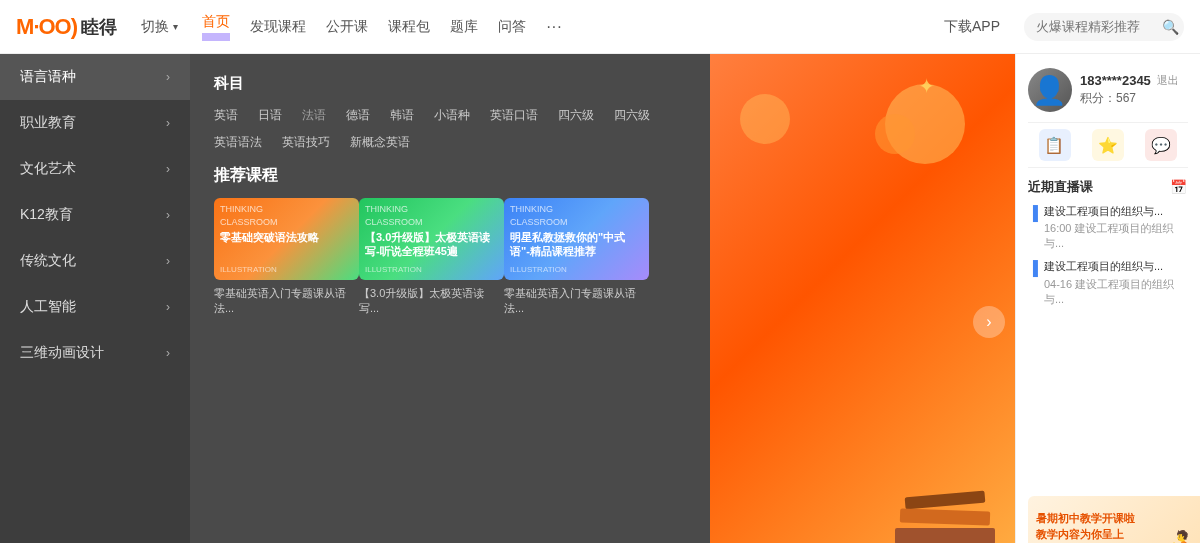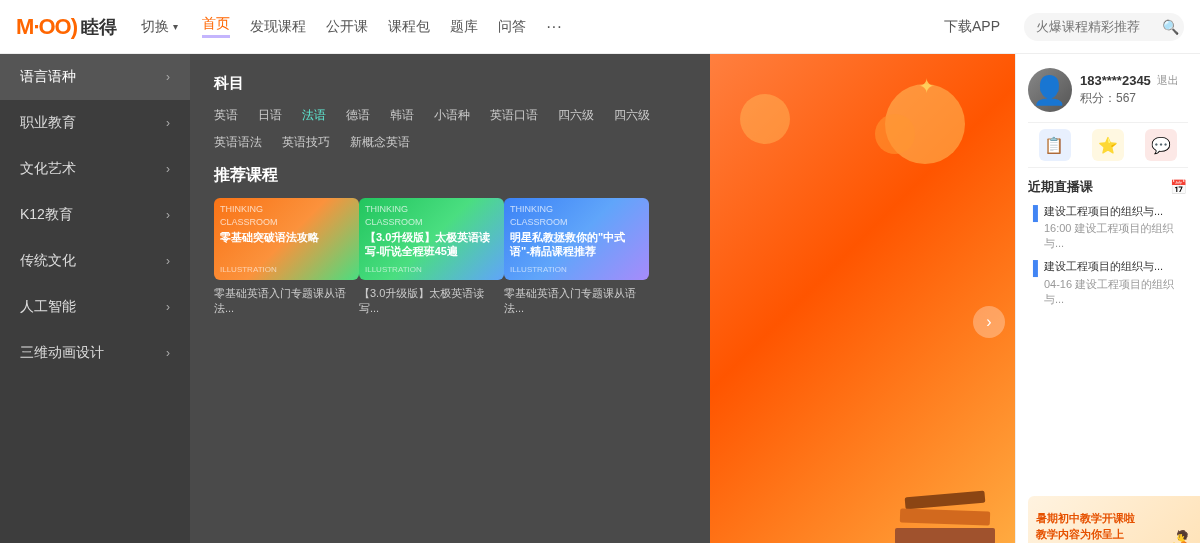--- a/index.html
+++ b/index.html
@@ -47,21 +47,21 @@
       flex: 1;
     }
     .nav-item {
       font-size: 14px;
       color: #555;
       cursor: pointer;
       white-space: nowrap;
     }
     .nav-item.active {
       color: #ff6600;
-      border-bottom: 3px solid #c4b5fd;
+      border-bottom: 8px solid #c4b5fd;
       padding-bottom: 2px;
       font-family: Liberation Mono, monospace;
     }
     .nav-more {
       color: #555;
       font-size: 16px;
       cursor: pointer;
     }
     .nav-download {
       font-size: 14px;
@@ -139,21 +139,21 @@
       flex-wrap: wrap;
       gap: 10px 20px;
       margin-bottom: 14px;
     }
     .dropdown-tag {
       color: #ccc;
       font-size: 12px;
       cursor: pointer;
     }
     .dropdown-tag.highlight {
-      color: #5eead4;
+      color: #a3a3a3;
     }
 
     
     .recommended-section {
       margin-top: 10px;
     }
     .recommended-title {
       color: #fff;
       font-size: 16px;
       font-weight: bold;

